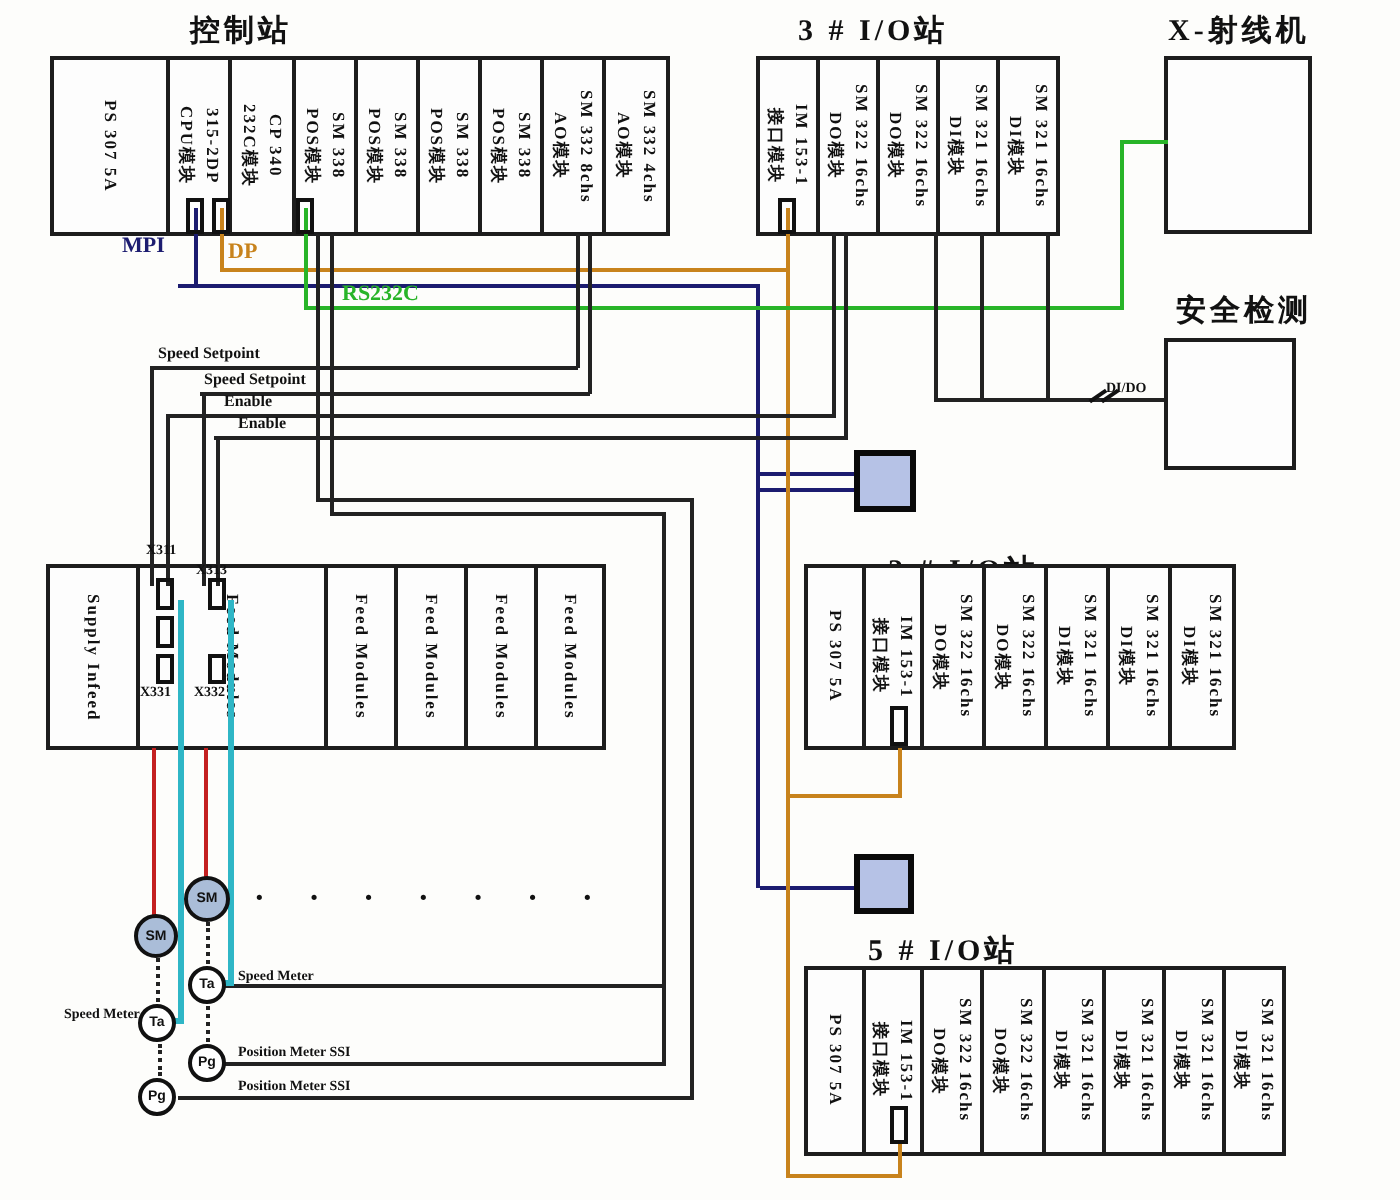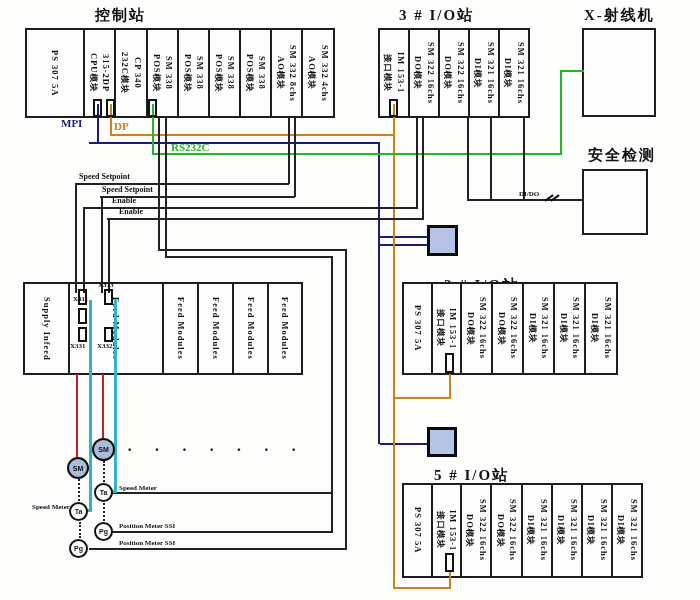--- a/index.html
+++ b/index.html
@@ -329,32 +329,32 @@
   <div class="conn" style="left:148px;top:99px;width:9px;height:18px"></div>
   <div class="conn" style="left:389px;top:99px;width:9px;height:18px"></div>
   <div class="conn" style="left:445px;top:353px;width:9px;height:20px"></div>
   <div class="conn" style="left:445px;top:553px;width:9px;height:19px"></div>
 
   <div class="conn" style="left:78px;top:289px;width:9px;height:16px"></div>
   <div class="conn" style="left:78px;top:308px;width:9px;height:16px"></div>
   <div class="conn" style="left:78px;top:327px;width:9px;height:15px"></div>
   <div class="conn" style="left:104px;top:289px;width:9px;height:16px"></div>
   <div class="conn" style="left:104px;top:327px;width:9px;height:15px"></div>
-  <div class="slab tiny" style="left:73px;top:295px">X311</div>
+  <div class="slab tiny" style="left:73px;top:271px">X311</div>
   <div class="slab tiny" style="left:98px;top:281px">X313</div>
   <div class="slab tiny" style="left:70px;top:342px">X331</div>
   <div class="slab tiny" style="left:97px;top:342px">X332</div>
 
   <div class="rep" style="left:427px;top:225px;width:31px;height:31px"></div>
   <div class="rep" style="left:427px;top:427px;width:30px;height:30px"></div>
 
   <div class="buslab" style="left:61px;top:117px;color:#1c1c70">MPI</div>
   <div class="buslab" style="left:114px;top:120px;color:#c8831c">DP</div>
   <div class="buslab" style="left:171px;top:141px;color:#28b428">RS232C</div>
-  <div class="slab tiny" style="left:519px;top:190px">DI/DO</div>
+  <div class="slab tiny" style="left:553px;top:190px">DI/DO</div>
 
   <div class="slab" style="left:79px;top:172px">Speed Setpoint</div>
   <div class="slab" style="left:102px;top:185px">Speed Setpoint</div>
   <div class="slab" style="left:112px;top:196px">Enable</div>
   <div class="slab" style="left:119px;top:207px">Enable</div>
   <div class="slab tiny" style="left:32px;top:503px">Speed Meter</div>
   <div class="slab tiny" style="left:119px;top:484px">Speed Meter</div>
   <div class="slab tiny" style="left:119px;top:522px">Position Meter SSI</div>
   <div class="slab tiny" style="left:119px;top:539px">Position Meter SSI</div>
 

